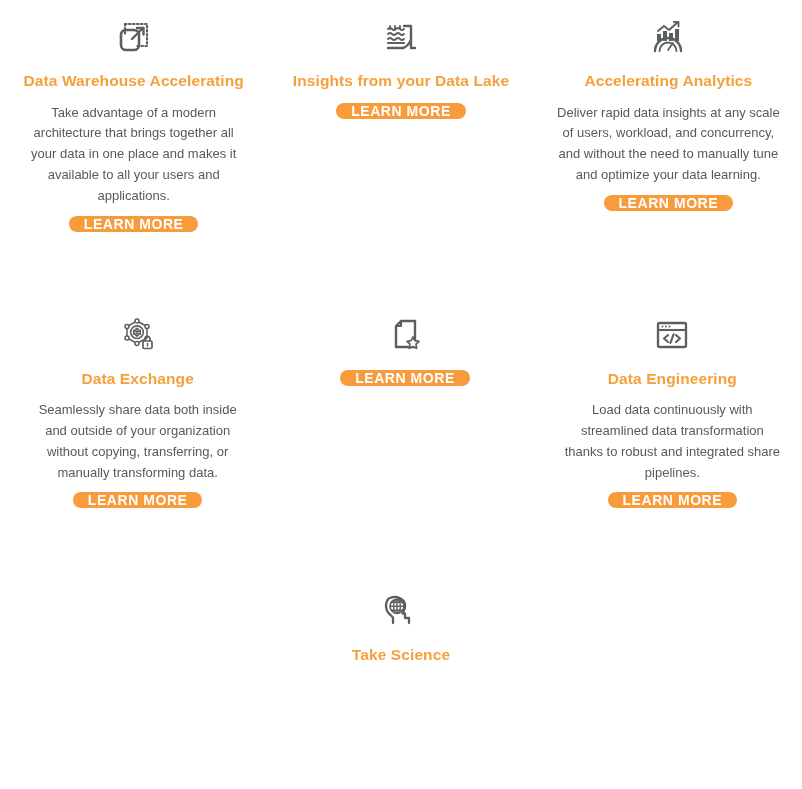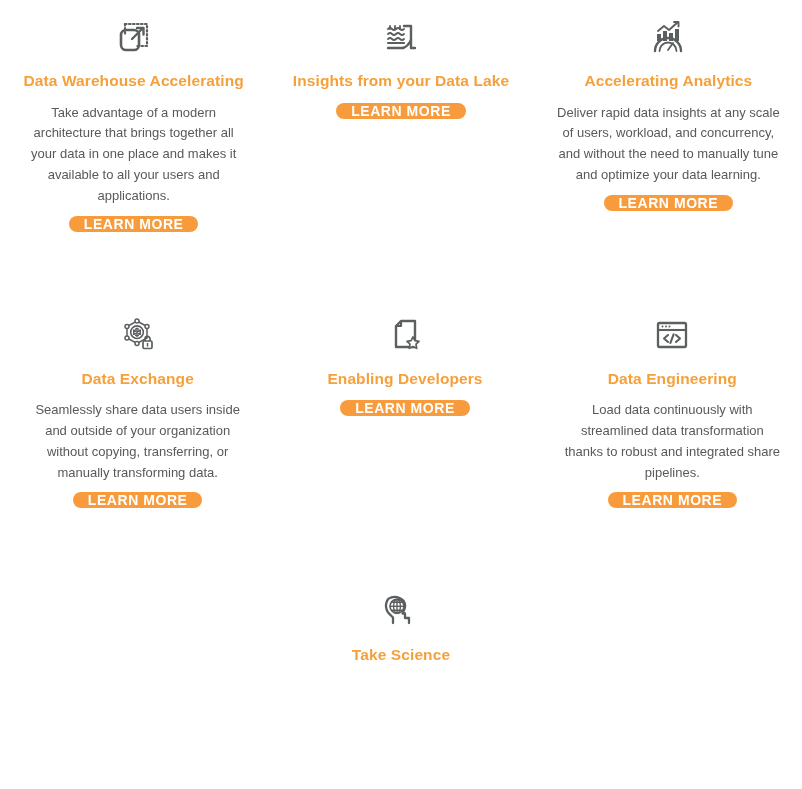--- a/index.html
+++ b/index.html
@@ -154,33 +154,32 @@
           <circle cx="8" cy="10.5" r="2"></circle>
           <circle cx="8" cy="22" r="2"></circle>
           <circle cx="18" cy="27.5" r="2"></circle>
         </g>
         <rect x="24" y="25" width="9" height="7.5" rx="1.2" fill="none" stroke="#5b5f60" stroke-width="1.7"></rect>
         <path d="M26 25 V22.8 a2.5 2.5 0 0 1 5 0 V25" fill="none" stroke="#5b5f60" stroke-width="1.7"></path>
         <path d="M28.5 27.4 V30" stroke="#5b5f60" stroke-width="1.5" stroke-linecap="round"></path>
       </svg>
     </div>
     <div class="card-title">Data Exchange</div>
-    <div class="card-body">Seamlessly share data users inside and outside of your organization without copying, transferring, or manually transforming data.</div>
+    <div class="card-body">Seamlessly share data both inside and outside of your organization without copying, transferring, or manually transforming data.</div>
     <button class="learn-more-btn">LEARN MORE</button>
   </div>
 
   <div class="feature-card row2">
     <div class="card-icon">
       <svg width="38" height="38" viewBox="0 0 38 38">
         <path d="M15 5 H29 V31 H10 V10 Z" fill="none" stroke="#5b5f60" stroke-width="2.4" stroke-linejoin="round"></path>
         <path d="M15 5 V10 H10" fill="none" stroke="#5b5f60" stroke-width="2.2" stroke-linejoin="round"></path>
         <path d="M27 21 L28.9 24.7 L33 25.3 L30 28.2 L30.7 32.3 L27 30.4 L23.3 32.3 L24 28.2 L21 25.3 L25.1 24.7 Z" fill="#ffffff" stroke="#5b5f60" stroke-width="1.7" stroke-linejoin="round"></path>
       </svg>
     </div>
-    <div class="card-title">Enabling Developers</div>
     <button class="learn-more-btn">LEARN MORE</button>
   </div>
 
   <div class="feature-card row2">
     <div class="card-icon">
       <svg width="38" height="38" viewBox="0 0 38 38">
         <rect x="5" y="7" width="28" height="24" rx="1.5" fill="none" stroke="#5b5f60" stroke-width="2.3"></rect>
         <path d="M5 14 H33" fill="none" stroke="#5b5f60" stroke-width="2.1"></path>
         <circle cx="9.5" cy="10.5" r="1" fill="#5b5f60"></circle>
         <circle cx="13" cy="10.5" r="1" fill="#5b5f60"></circle>

